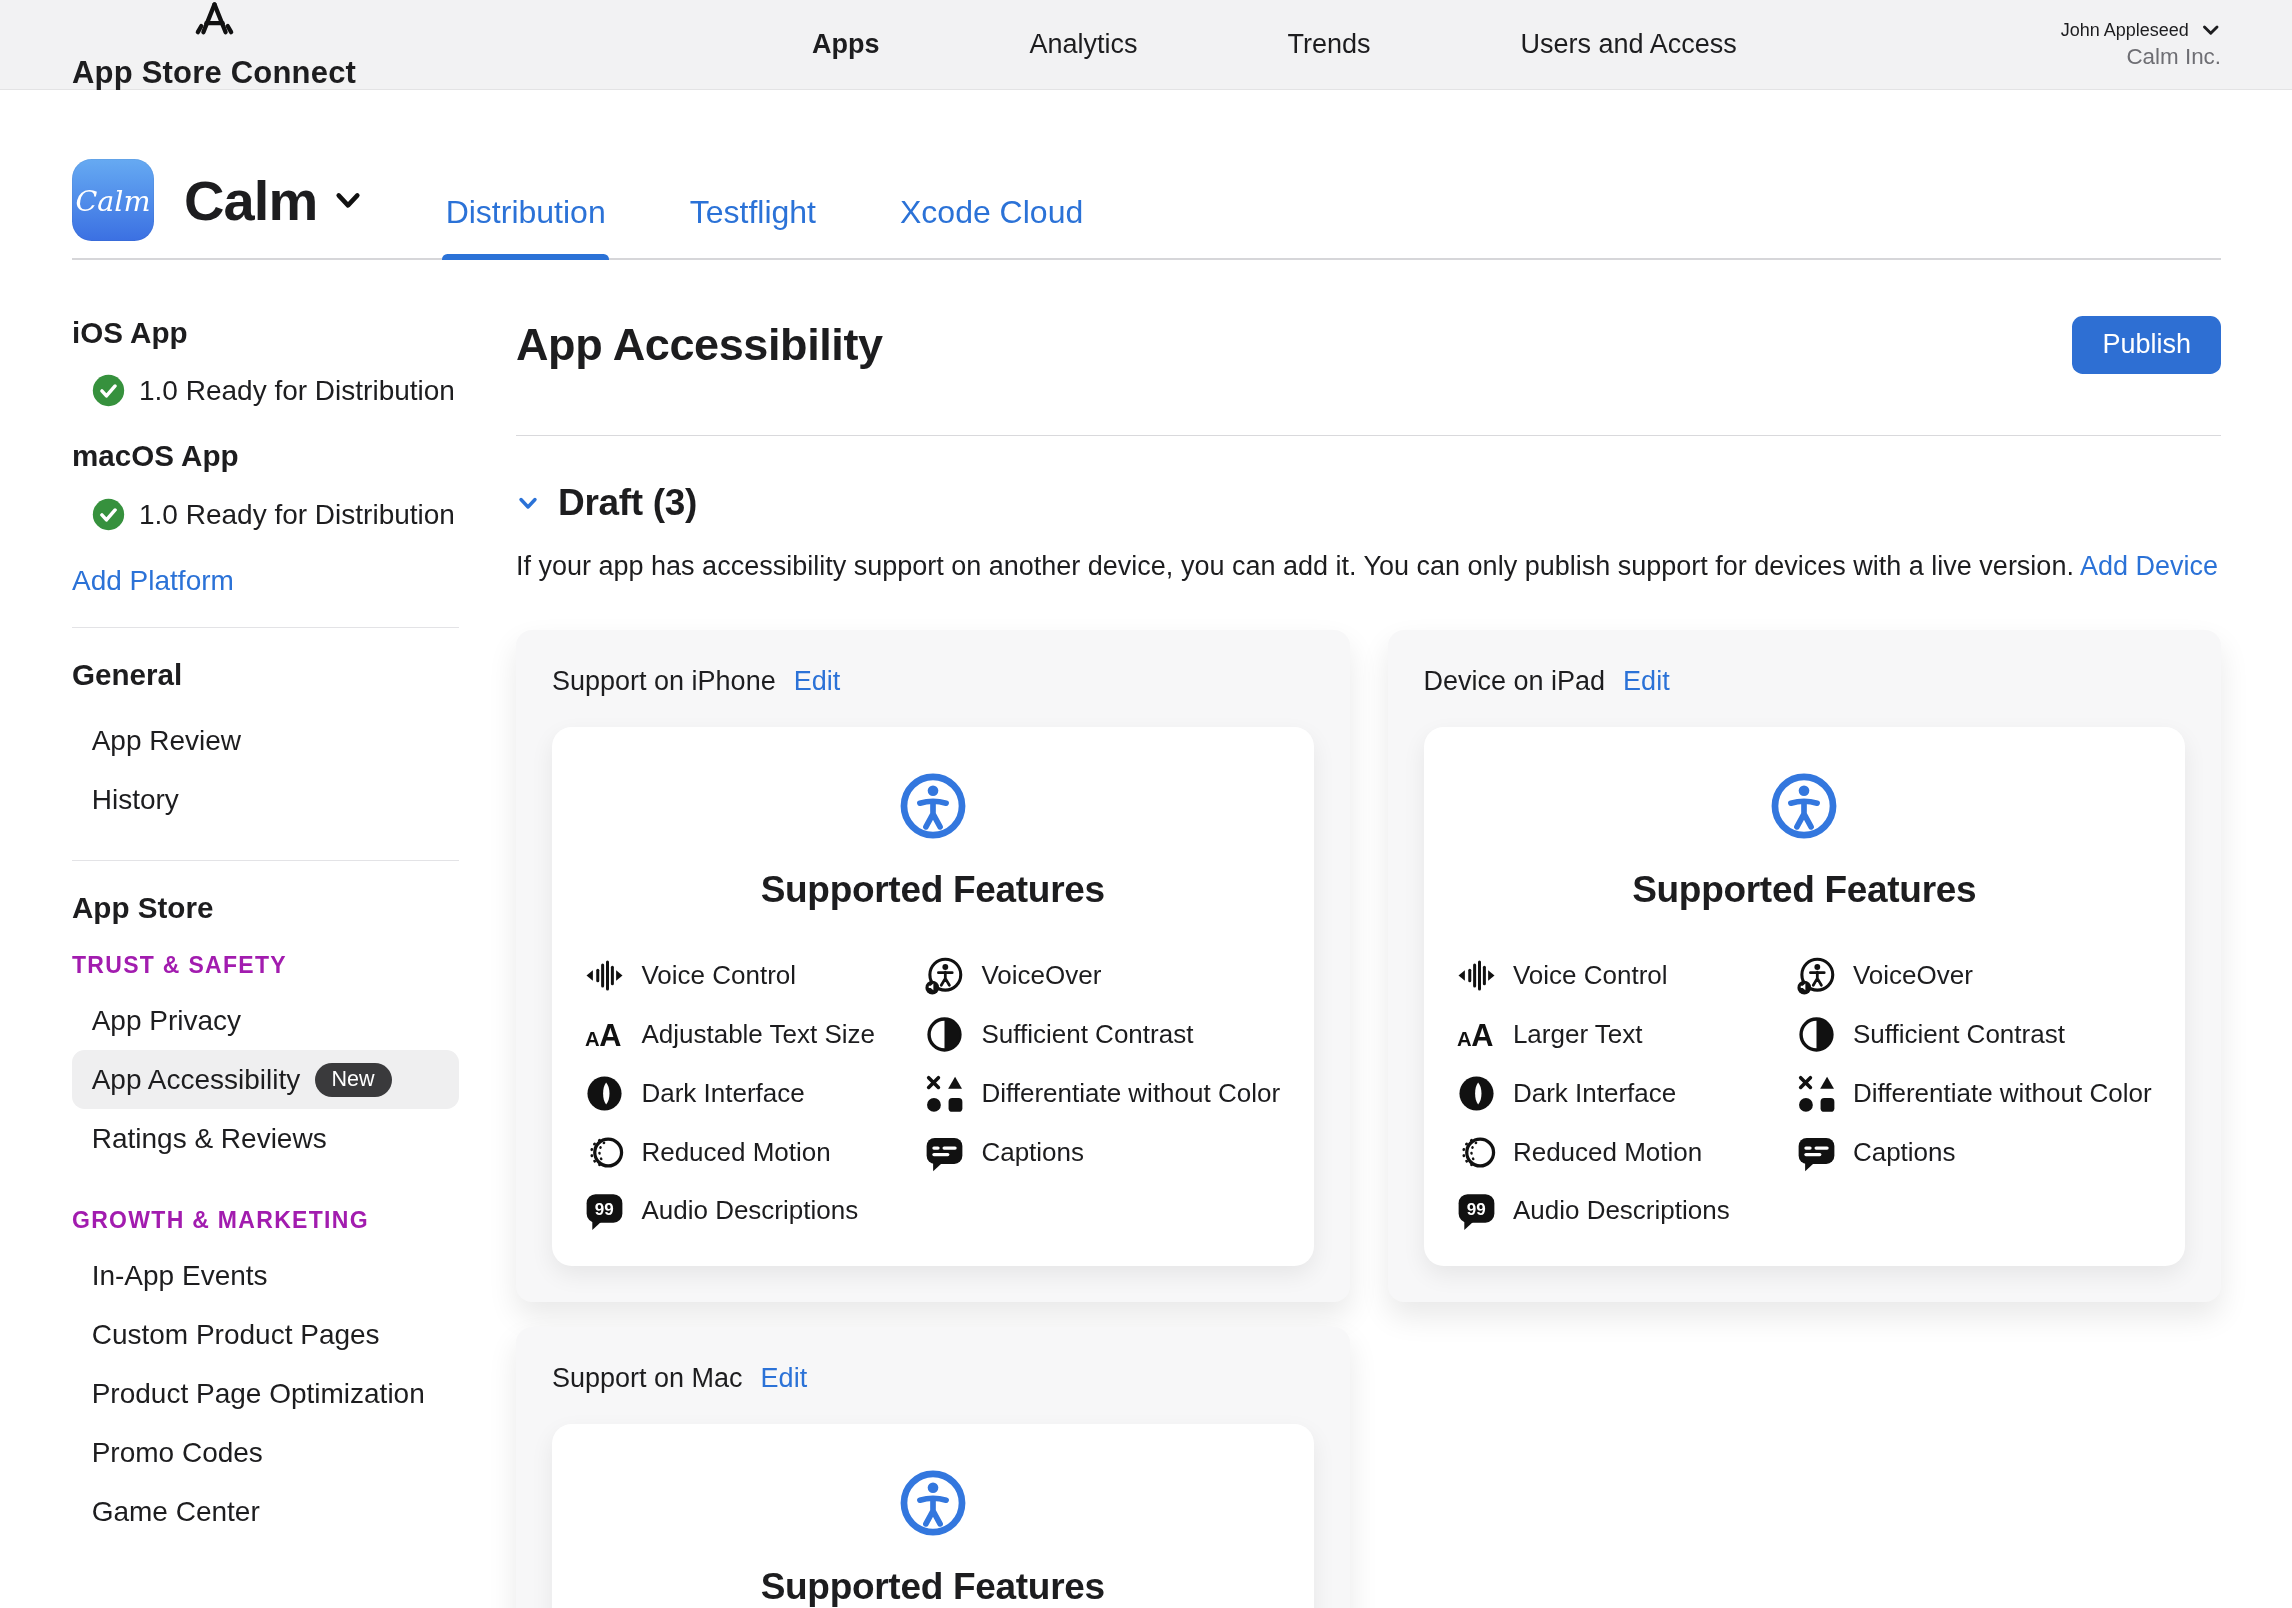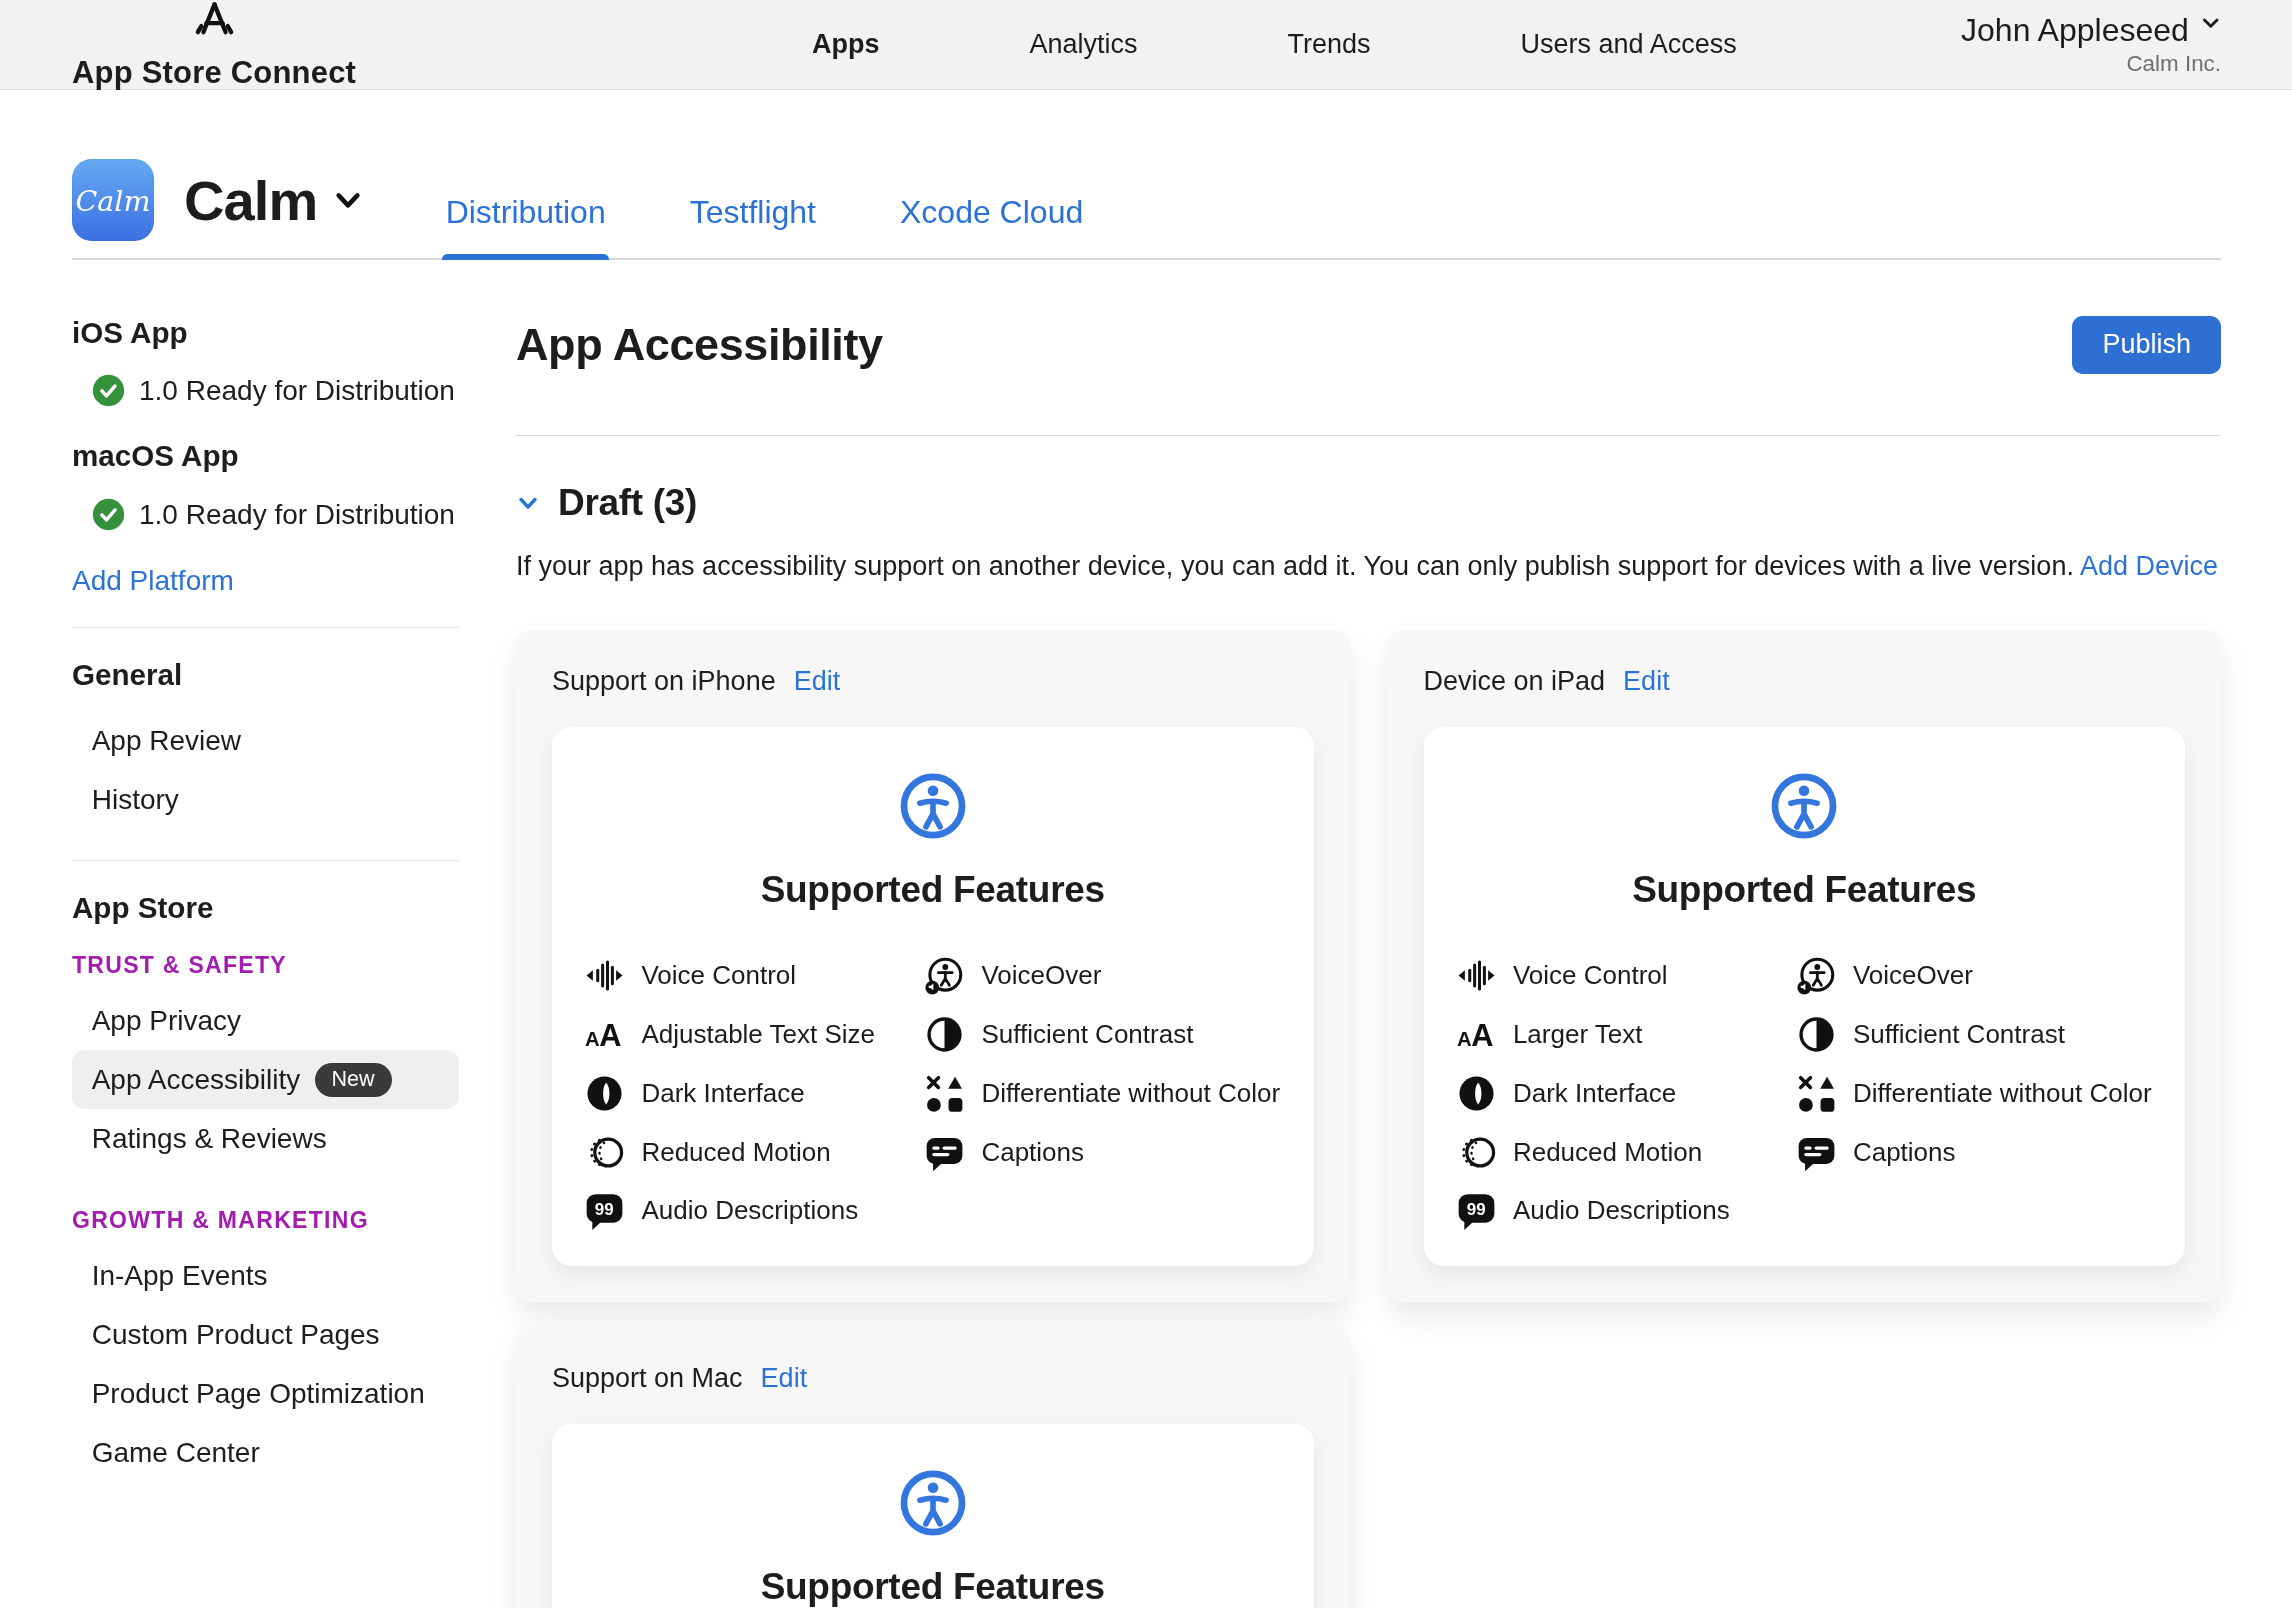--- a/index.html
+++ b/index.html
@@ -21,21 +21,21 @@
     position: relative;
   }
   .brand { display: flex; align-items: center; gap: 16px; flex-direction: column; }
   .brand .logo { width: 41px; height: 41px; color: #111; display: flex; }
   .brand .logo svg { width: 100%; height: 100%; }
   .brand-title { font-size: 31px; font-weight: 700; letter-spacing: 0.2px; }
   .main-nav { position: absolute; left: 812px; display: flex; gap: 150px; align-items: center; }
   .nav-item { font-size: 27px; color: #1d1d1f; }
   .nav-item.active { font-weight: 700; }
   .user-menu { margin-left: auto; text-align: right; }
-  .user-name { font-size: 32px; font-weight: 500; display: flex; align-items: flex-start; justify-content: flex-end; gap: 10.7px; }
+  .user-name { font-size: 18px; font-weight: 500; display: flex; align-items: flex-end; justify-content: flex-end; gap: 10.7px; }
   .user-name .chev { width: 21.5px; height: 21.5px; color: #1d1d1f; display: flex; }
   .user-org { font-size: 22.4px; color: #6e6e73; margin-top: 2.7px; }
 
   
   .app-header { margin: 52px 72px 0; height: 116px; display: flex; align-items: center; }
   .app-icon {
     width: 82px; height: 82px; border-radius: 19.7px;
     background: linear-gradient(180deg, #66aaf2 0%, #3b70e2 100%);
     box-shadow: inset 0 0 0 0.9px rgba(0,0,0,.04);
     display: flex; align-items: center; justify-content: center;
@@ -227,20 +227,23 @@
           <li class="side-item">
             <span>In-App Events</span>
           </li>
           <li class="side-item">
             <span>Custom Product Pages</span>
           </li>
           <li class="side-item">
             <span>Product Page Optimization</span>
           </li>
           <li class="side-item">
+            <span>Promo Codes</span>
+          </li>
+          <li class="side-item">
             <span>Game Center</span>
           </li>
         </ul>
       </div>
   </aside>
 
   <main class="main">
     <div class="title-row">
       <h1 class="page-title">App Accessibility</h1>
       <button class="publish-btn">Publish</button>

